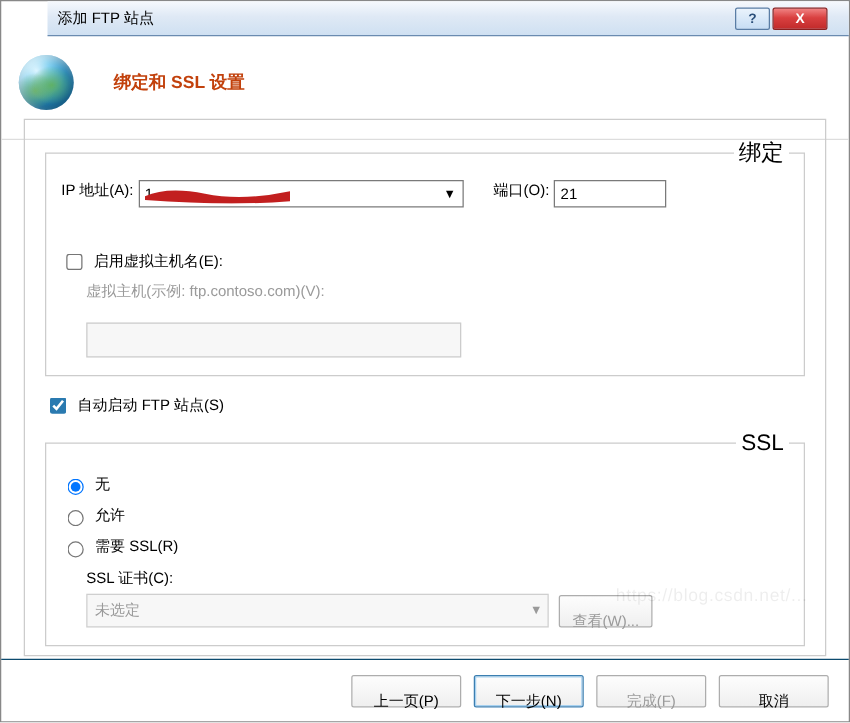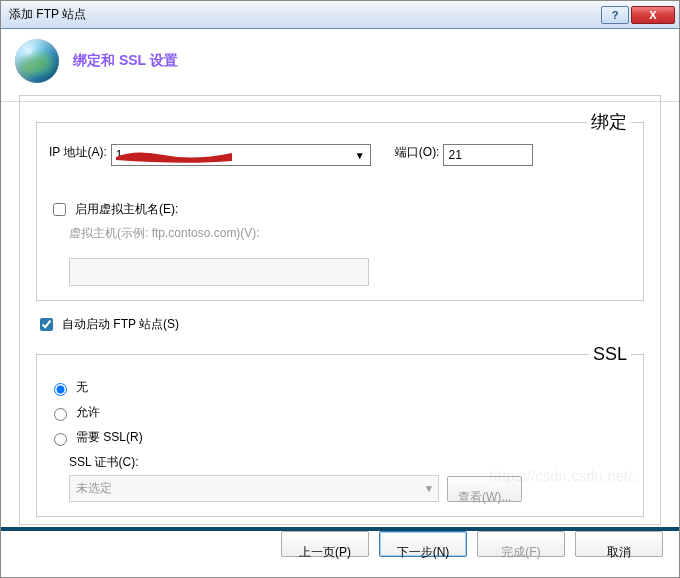--- a/index.html
+++ b/index.html
@@ -1,27 +1,27 @@
 <!DOCTYPE html>
 <html><head>
 <meta charset="utf-8">
 <style>
   * { box-sizing: border-box; font-family: "Microsoft YaHei", "Segoe UI", Tahoma, sans-serif; }
   body { margin: 0; background: #fff; }
   .window { width: 680px; height: 578px; border: 1px solid #888; background: #fff; position: relative; }
-  .titlebar { height: 28px; background: linear-gradient(#f6f9fd,#dfe9f5 45%,#cfe0f2); border-bottom:1px solid #6a8bb0; display:flex; align-items:center; padding:0 4px 0 8px; font-size:12px; color:#000; }
+  .titlebar { height: 28px; background: linear-gradient(#f6f9fd,#dfe9f5 45%,#cfe0f2); border-bottom:1px solid #6a8bb0; display:flex; align-items:center; padding:0 17px 0 8px; font-size:12px; color:#000;margin-left:37px; }
   .titlebar .title { flex:1; }
   .tb-btns { display:flex; gap:2px; }
   .tb-btn { width:28px; height:18px; border:1px solid #5a7da5; border-radius:2px; display:flex; align-items:center; justify-content:center; font-size:11px; }
   .tb-help { background:linear-gradient(#eaf3fc,#c7ddf4); color:#2b4f7a; font-weight:bold; }
   .tb-close { width:44px; background:linear-gradient(#f08282,#d94040 45%,#c22b2b); color:#fff; border-color:#8a1f1f; font-weight:bold; }
   .header { display:flex; align-items:center; gap:14px; padding:10px 14px 18px; }
   .globe { width:44px; height:44px; border-radius:50%; background:radial-gradient(circle at 32% 28%,#d9f4ff 0%,#7ccef0 25%,#2a93c9 55%,#0b5e91 100%); box-shadow:inset -4px -5px 10px rgba(0,0,0,.25), inset 4px 4px 8px rgba(255,255,255,.6); position:relative; }
   .globe::after{content:"";position:absolute;inset:0;border-radius:50%;background:radial-gradient(ellipse at 60% 55%,rgba(96,176,90,.9)0%,rgba(96,176,90,0)45%),radial-gradient(ellipse at 30% 65%,rgba(120,180,90,.8)0%,rgba(120,180,90,0)35%);}
-  .header h1 { font-size:14px; font-weight:bold; margin:0; color:#8b5cf6; }
+  .header h1 { font-size:14px; font-weight:bold; margin:18px; color:#c2410c; }
   .divider { height:1px; background:#ddd; margin:0; }
   .content { position:absolute; top:94px; left:18px; right:18px; bottom:52px; border:1px solid #ccc; padding:14px 16px 10px; overflow:hidden; }
   fieldset { border:1px solid #ccc; padding:10px 12px 14px; margin:0 0 14px 0; }
   legend { font-size:18px; padding:0 4px; color:#000;text-align:right; }
   .row { display:flex; gap:24px; }
   .field { font-size:12px; display:flex; gap:4px; }
   .field label { color:#000; }
   .combo { position:relative; display:flex; align-items:center; }
   .combo input { width:260px; height:22px; border:1px solid #7a7a7a; font-size:12px; padding:0 22px 0 4px; background:#fff; }
   .combo .arrow { position:absolute; right:2px; top:2px; width:18px; height:18px; display:flex; align-items:center; justify-content:center; font-size:10px; color:#000; }
@@ -31,21 +31,21 @@
   .sublabel { font-size:12px; color:#9a9a9a; margin:6px 0 16px 20px; }
   .disabled-input { width:300px; height:28px; border:1px solid #ccc; background:#f7f7f7; margin-left:20px; }
   .radio-row { display:flex; align-items:center; gap:6px; font-size:12px; margin:4px 0 8px; }
   .radio-row input[type=radio]{ width:13px; height:13px; }
   .cert-label { font-size:12px; margin:2px 0 4px 20px; }
   .cert-row { display:flex; gap:8px; align-items:center; margin-left:20px; }
   .cert-select { position:relative; width:370px; height:27px; border:1px solid #cfcfcf; background:#f7f7f7; color:#9a9a9a; font-size:12px; display:flex; align-items:center; padding:0 22px 0 6px; }
   .cert-select .arrow { position:absolute; right:4px; font-size:10px; color:#9a9a9a; }
   .btn { height:24px; border:1px solid #adadad; background:linear-gradient(#fdfdfd,#efefef); font-size:12px; padding:12px 10px; border-radius:2px; cursor:pointer; }
   .btn[disabled]{ color:#9a9a9a; cursor:default; }
-  .footer { position:absolute; bottom:0; left:0; right:0; height:50px; border-top:4px solid #0c4a6e; display:flex; align-items:flex-start; justify-content:flex-end; gap:10px; padding:0 16px; }
+  .footer { position:absolute; bottom:0; left:0; right:0; height:50px; border-top:1px solid #0c4a6e; display:flex; align-items:center; justify-content:flex-end; gap:10px; padding:0 16px; }
   .footer .btn { width:88px; height:26px; }
   .footer .btn.primary { border:1px solid #3c7fb1; box-shadow:0 0 0 1px #a7d1f0 inset; }
   .autostart { display:flex; align-items:center; gap:6px; font-size:12px; margin:2px 0 10px; }
   .autostart input[type=checkbox]{ width:13px; height:13px; accent-color:#2a7ab0; }
   .redact { position:absolute; pointer-events:none; }
   .watermark { position:absolute; right:14px; bottom:40px; font-size:14px; color:rgba(0,0,0,.07); letter-spacing:.5px; }
 </style>
 </head>
 <body>
 
@@ -115,21 +115,21 @@
       <div class="cert-label">SSL 证书(C):</div>
       <div class="cert-row">
         <div class="cert-select">
           <span>未选定</span>
           <span class="arrow">▼</span>
         </div>
         <button class="btn" disabled="">查看(W)...</button>
       </div>
     </fieldset>
 
-    <div class="watermark">https://csdn.csdn.net/...</div>
+    <div class="watermark">https://blog.csdn.net/...</div>
   </div>
 
   <div class="footer">
     <button class="btn">上一页(P)</button>
     <button class="btn primary">下一步(N)</button>
     <button class="btn" disabled="">完成(F)</button>
     <button class="btn">取消</button>
   </div>
 
 </div>

